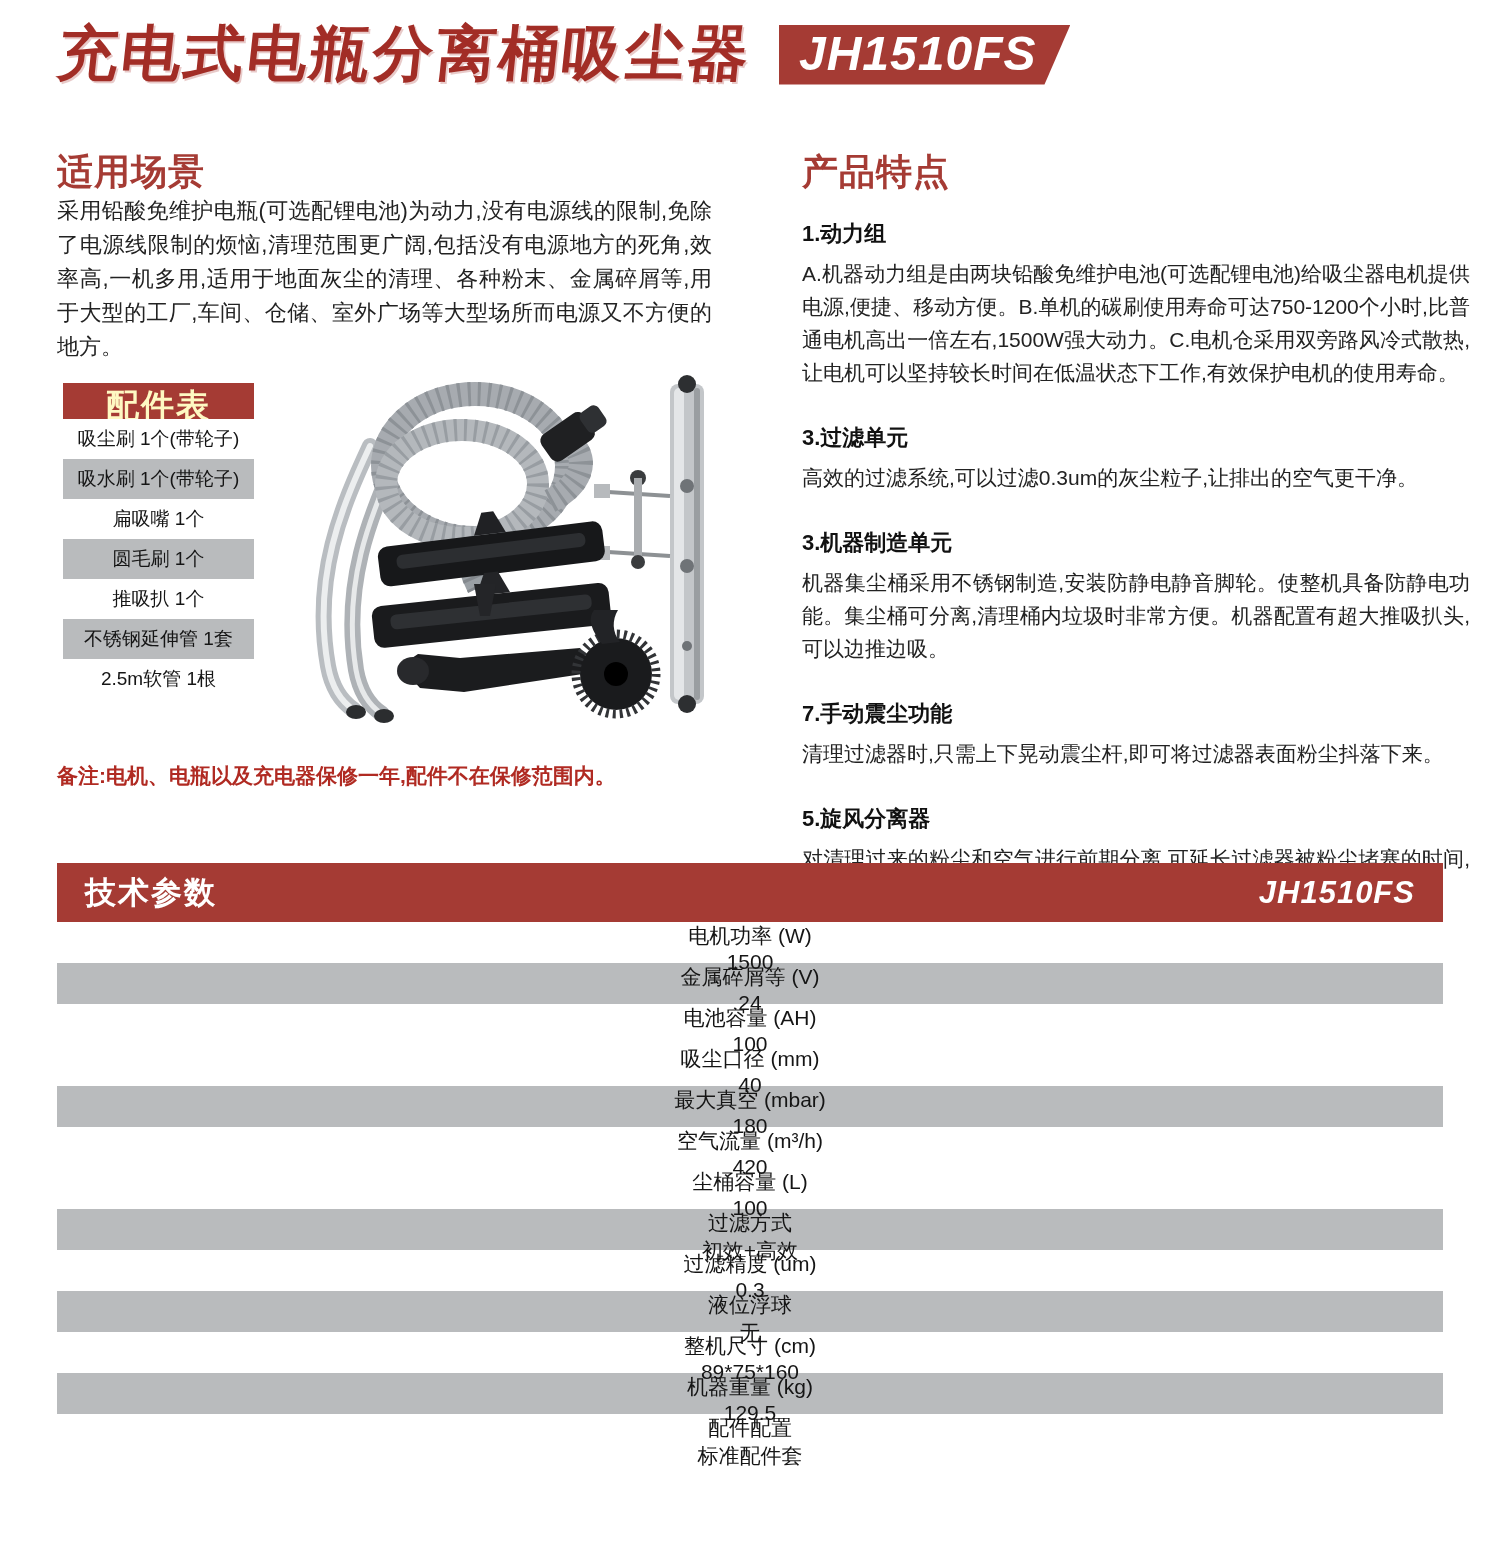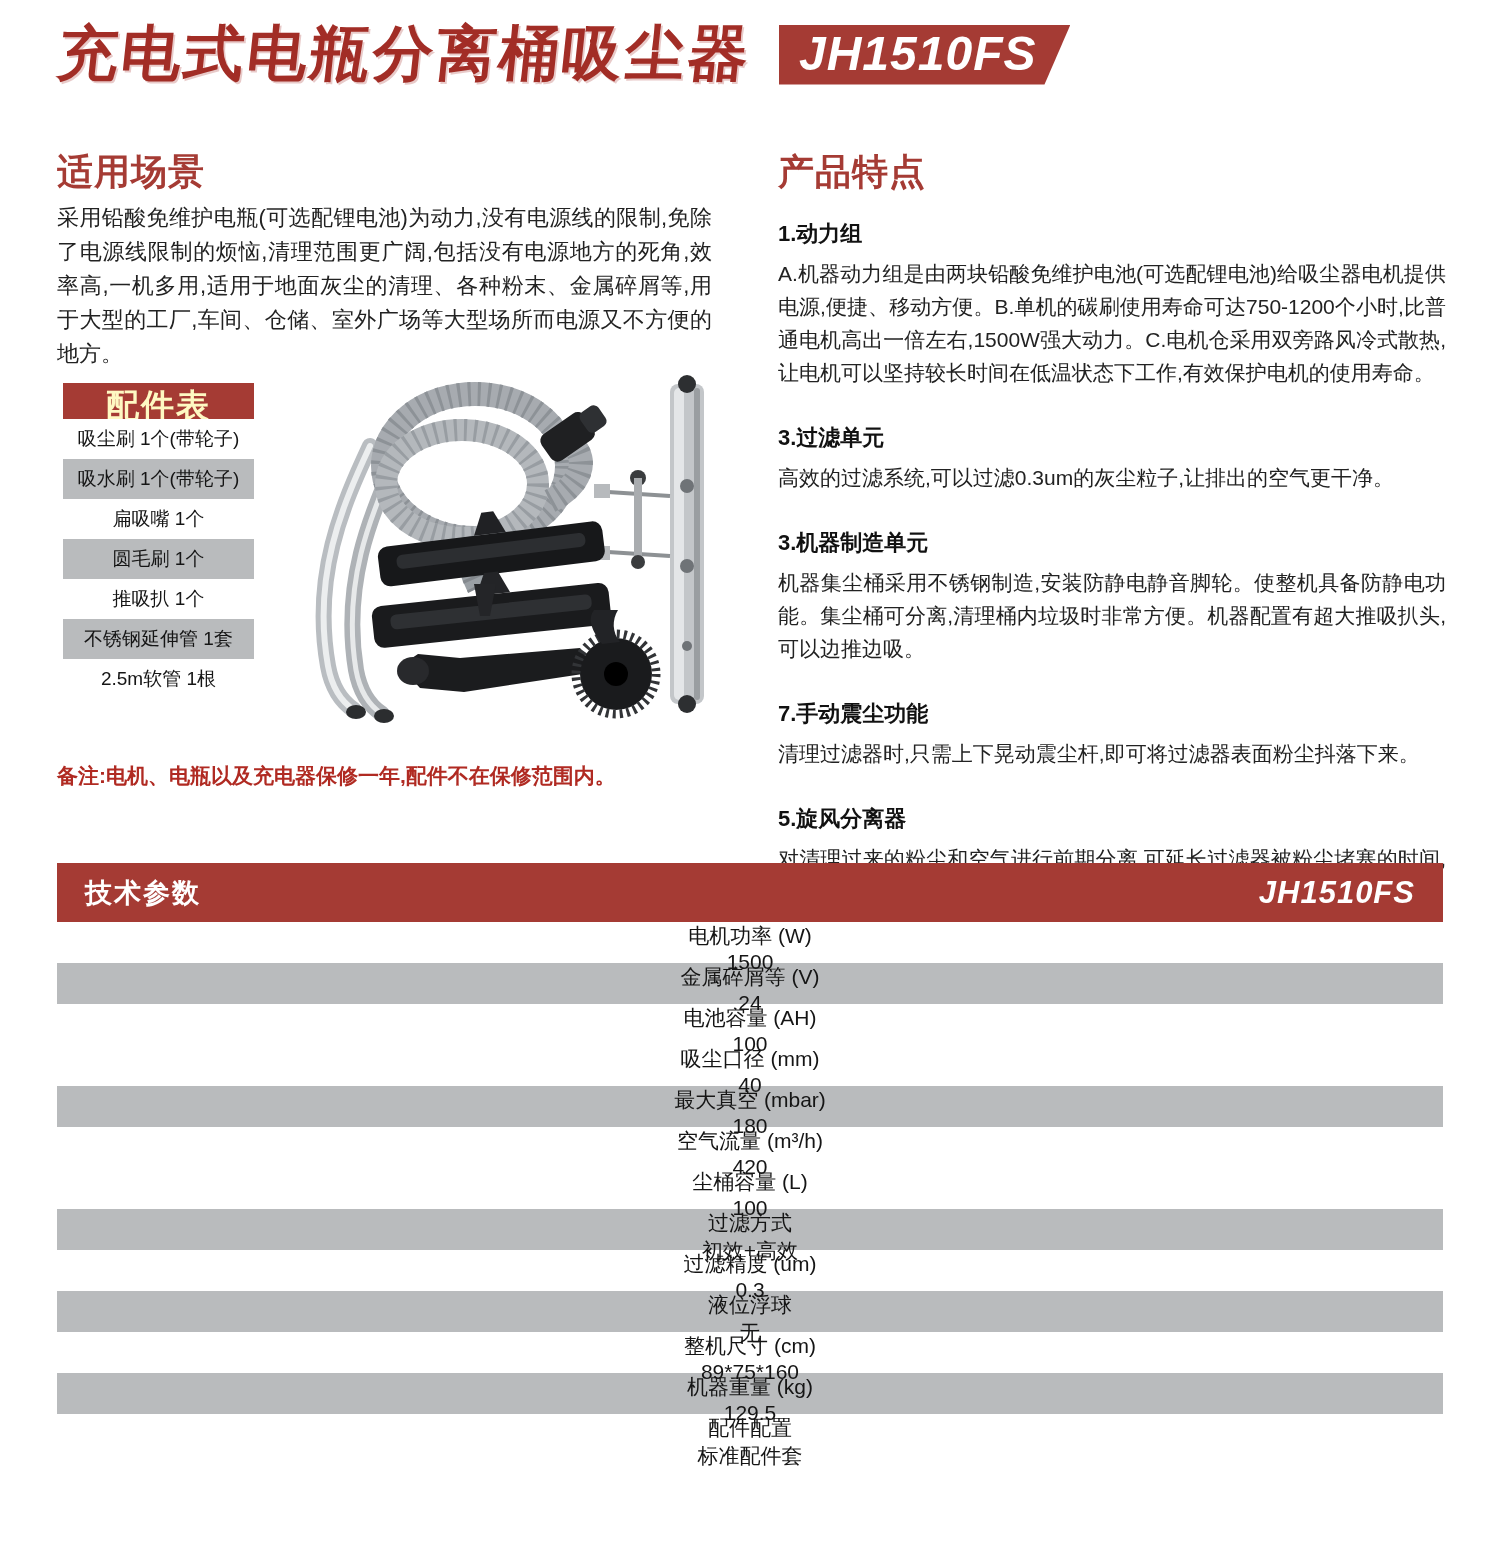--- a/index.html
+++ b/index.html
@@ -27,50 +27,50 @@
     background:var(--brand-red);color:#fff;font-size:48px;font-weight:bold;font-style:italic;
     padding:5px 34px 7px 20px;line-height:1;
     clip-path:polygon(0 0,100% 0,calc(100% - 26px) 100%,0 100%);
     letter-spacing:1px;
   }
   
   .col-heading{font-size:36px;font-weight:bold;color:var(--brand-red);letter-spacing:1px;}
   
   .scenario-heading{position:absolute;left:57px;top:148px;}
   .scenario-body{
-    position:absolute;left:57px;top:201px;width:655px;
+    position:absolute;left:57px;top:194px;width:655px;
     font-size:22px;line-height:34px;text-align:justify;color:#222;
   }
   .acc-header{
     position:absolute;left:63px;top:383px;width:191px;height:45px;
     background:var(--brand-red);border-bottom:4px solid var(--dark-red);
     color:#fef9c3;font-size:33px;font-weight:bold;text-align:center;line-height:45px;letter-spacing:2px;
   }
   .acc-list{position:absolute;left:63px;top:419px;width:191px;}
   .acc-row{height:40px;line-height:40px;text-align:center;font-size:19px;color:#151515;white-space:nowrap;}
   .acc-row.odd{background:var(--row-gray);}
   .acc-row.even{background:#fff;}
   .warranty-note{
     position:absolute;left:57px;top:762px;width:680px;
     font-size:21px;font-weight:bold;color:var(--note-red);
   }
   .product-photo-wrap{position:absolute;left:250px;top:366px;width:515px;height:368px;}
   
-  .features{position:absolute;left:778px;top:148px;width:668px;}
+  .features{position:absolute;left:802px;top:148px;width:668px;}
   .features .col-heading{margin-bottom:22px;}
   .feature-section{margin-bottom:34px;}
   .feature-title{font-size:22px;font-weight:bold;color:#111;margin-bottom:8px;}
   .feature-body{font-size:21px;line-height:33px;text-align:justify;color:#222;}
   
   .spec-table{position:absolute;left:57px;top:863px;width:1386px;}
   .spec-header{
     height:59px;background:var(--brand-red);display:flex;justify-content:space-between;align-items:center;
     padding:0 28px;color:#fff;
   }
-  .spec-header .spec-title{font-size:27px;font-weight:bold;letter-spacing:2px;font-family:Liberation Mono, monospace;}
+  .spec-header .spec-title{font-size:31px;font-weight:bold;letter-spacing:2px;font-family:Liberation Mono, monospace;}
   .spec-header .spec-model{font-size:31px;font-weight:bold;font-style:italic;letter-spacing:1px;}
   .spec-row{
     height:41px;display:flex;justify-content:space-between;align-items:center;padding:0 28px;
     font-size:21px;color:#151515;flex-direction:column;
   }
   .spec-row.odd{background:var(--row-gray);}
   .spec-row.even{background:#fff;}
   .spec-row .spec-label{font-weight:normal;}
   .spec-row .spec-value{text-align:right;}
 </style>

